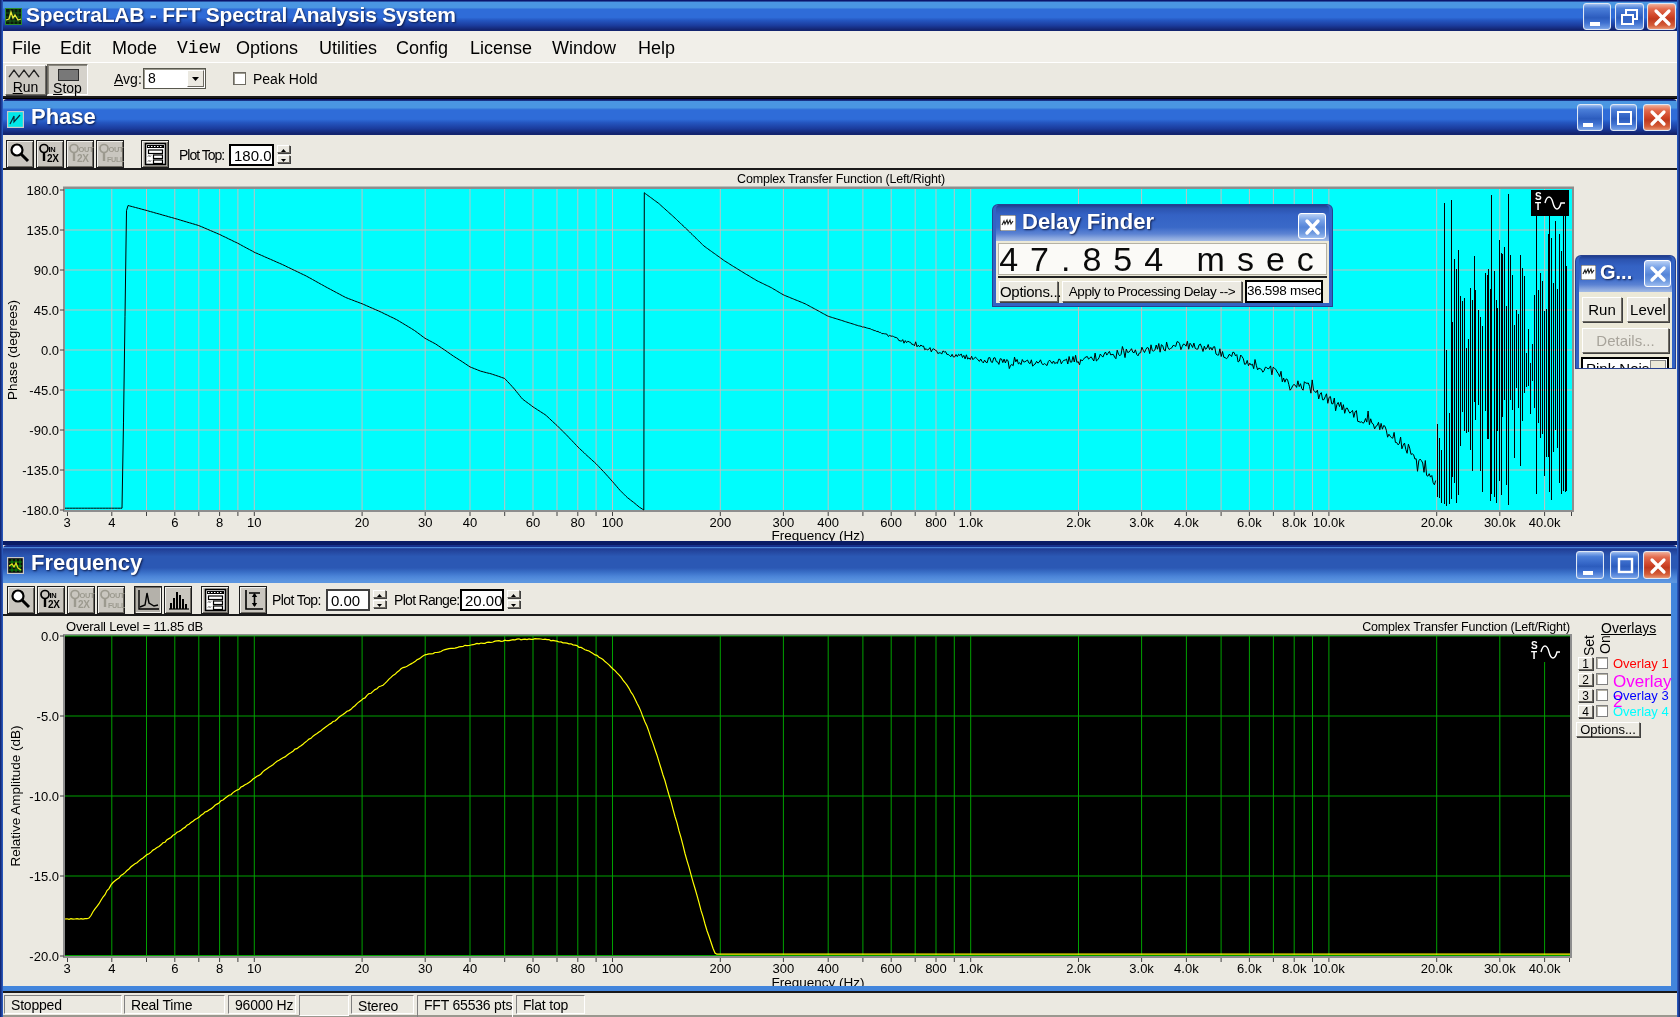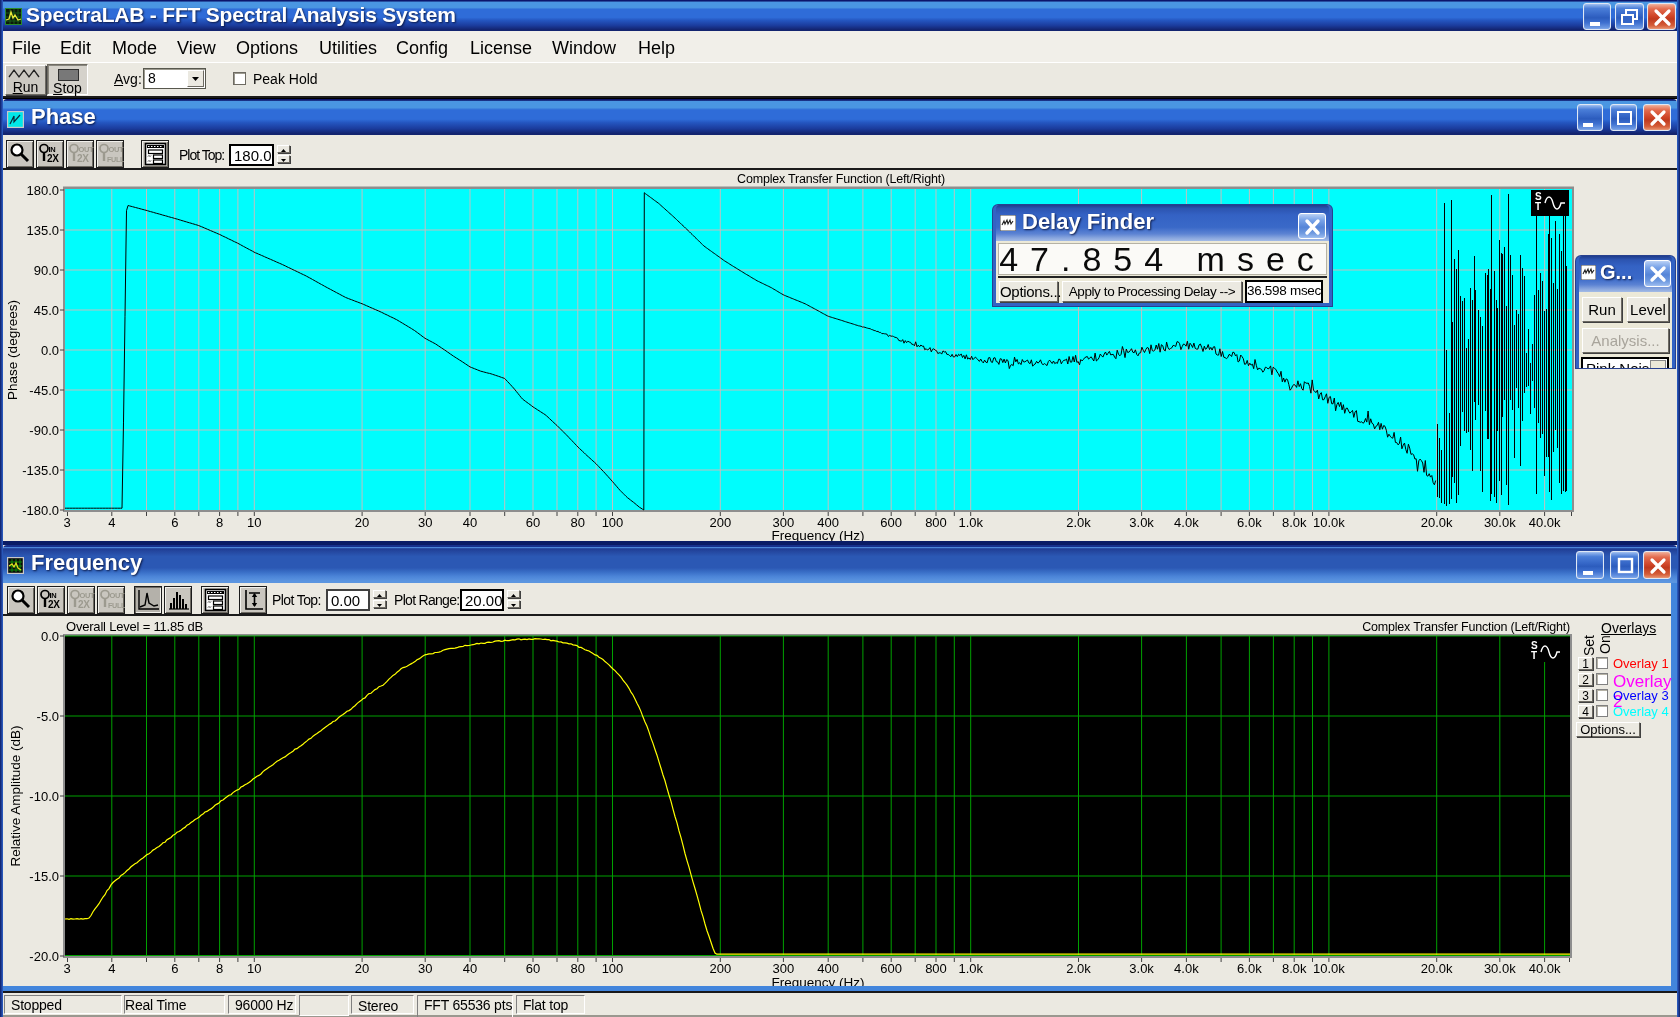--- a/index.html
+++ b/index.html
@@ -63,21 +63,21 @@
 <div class="wbtn close" style="left:1647px;top:3px;width:29px;height:27px;">
   <svg width="29" height="27">
       <path d="M8,7 L21,20 M21,7 L8,20" stroke="#fff" stroke-width="3.2" stroke-linecap="round"></path>
     </svg>
 </div>
 
 <div class="abs" style="left:0;top:31px;width:1680px;height:31px;background:#f1efe9;"></div>
 <div class="menuitem" style="left:12px;text-align:center;">File</div>
 <div class="menuitem" style="left:60px;">Edit</div>
 <div class="menuitem" style="left:112px;">Mode</div>
-<div class="menuitem" style="left:177px;">View</div>
+<div class="menuitem" style="left:177px;font-family:Liberation Mono, monospace;">View</div>
 <div class="menuitem" style="left:236px;">Options</div>
 <div class="menuitem" style="left:319px;text-align:right;">Utilities</div>
 <div class="menuitem" style="left:396px;">Confi<span style="text-decoration:underline">g</span></div>
 <div class="menuitem" style="left:470px;">License</div>
 <div class="menuitem" style="left:552px;">Window</div>
 <div class="menuitem" style="left:638px;">Help</div>
 
 <div class="abs" style="left:0;top:62px;width:1680px;height:36px;background:#ebe9e1;border-top:1px solid #fff;"></div>
 <div class="abs" style="left:0;top:96px;width:1680px;height:2px;background:#1b1b1b;"></div>
 
@@ -258,21 +258,21 @@
   </svg>
 <div class="abs wtitle" style="left:1600px;top:261px;font-size:20px;z-index:22">G...</div>
 <div class="wbtn" style="left:1644px;top:260px;width:27px;height:27px;z-index:22;background:linear-gradient(180deg,#b8d0f5 0%,#7aa4e8 25%,#5585d8 55%,#6f9ae0 80%,#9dbdf0 100%);border:1px solid #fff;">
     <svg width="27" height="27">
       <path d="M7,7 L19,19 M19,7 L7,19" stroke="#fff" stroke-width="3.4" stroke-linecap="round"></path>
     </svg>
   </div>
 <div class="abs" style="left:1579px;top:292px;width:93px;height:76px;background:#ece9d8;z-index:21"></div>
 <div class="raisedbtn" style="left:1582px;top:297px;width:40px;height:25px;z-index:22;font-size:15px;text-align:center;line-height:23px;">Run</div>
 <div class="raisedbtn" style="left:1627px;top:297px;width:42px;height:25px;z-index:22;font-size:15px;text-align:center;line-height:23px;">Level</div>
-<div class="raisedbtn" style="left:1582px;top:328px;width:87px;height:25px;z-index:22;font-size:15px;text-align:center;line-height:23px;color:#a8a49b">Analysis...</div>
+<div class="raisedbtn" style="left:1582px;top:328px;width:87px;height:25px;z-index:22;font-size:15px;text-align:center;line-height:23px;color:#a8a49b">Details...</div>
 <div class="abs" style="left:1581px;top:357px;width:88px;height:11px;background:#fff;border:2px solid #000;border-bottom:none;z-index:22;overflow:hidden">
     <div style="position:absolute;left:3px;top:1px;font-size:15px;">Pink Noise</div>
     <div style="position:absolute;right:1px;top:1px;width:16px;height:14px;background:#ece9d8;border:1px solid #888;"></div>
   </div>
 
 <div class="abs titlegrad2" style="left:3px;top:545px;width:1674px;height:38px;border-radius:4px 4px 0 0;"></div>
 <svg class="abs" style="left:7px;top:557px" width="17" height="17">
   <rect x="0.5" y="0.5" width="16" height="16" fill="#0a0a0a" stroke="#c8c8c8" stroke-width="1.4"></rect>
   <path d="M2,5 H15 M2,9 H15 M2,13 H15 M5,2 V15 M9,2 V15 M13,2 V15" stroke="#0b8a0b" stroke-width="1"></path>
   <path d="M2,9 L5,7 L7,10 L9,6 L11,11 L14,13" stroke="#e0e020" stroke-width="1.3" fill="none"></path>
@@ -434,18 +434,18 @@
 <div class="abs" style="left:1596px;top:705px;width:12px;height:12px;background:#fff;border:1px solid #808080;box-shadow:inset 1px 1px 0 #b5b2a5;z-index:5"></div>
 <div class="abs" style="left:1613px;top:704px;font-size:13px;color:#00ffff;z-index:5">Overlay 4</div>
 <div class="raisedbtn" style="left:1576px;top:722px;width:64px;height:15px;font-size:13px;text-align:center;line-height:14px;z-index:5">Options...</div>
 <div class="abs" style="left:1671px;top:583px;width:6px;height:408px;background:#4285dc;"></div>
 <div class="abs" style="left:3px;top:986px;width:1674px;height:5px;background:#4285dc;"></div>
 <div class="abs" style="left:0px;top:991px;width:1680px;height:2px;background:#18181a;"></div>
 
 <div class="abs" style="left:3px;top:993px;width:1674px;height:24px;background:#ebe9e1;"></div>
 <div class="abs" style="left:0px;top:1015px;width:1680px;height:2px;background:#9a988f;"></div>
 <div class="abs" style="left:4px;top:995px;width:118px;height:19px;border-top:1px solid #808080;border-left:1px solid #808080;border-bottom:1px solid #fff;border-right:1px solid #fff;font-size:14px;letter-spacing:-0.2px;padding-left:6px;padding-top:1px;white-space:nowrap;overflow:hidden">Stopped</div>
-<div class="abs" style="left:124px;top:995px;width:101px;height:19px;border-top:1px solid #808080;border-left:1px solid #808080;border-bottom:1px solid #fff;border-right:1px solid #fff;font-size:14px;letter-spacing:-0.2px;padding-top:1px;white-space:nowrap;overflow:hidden">Real Time</div>
+<div class="abs" style="left:124px;top:995px;width:101px;height:19px;border-top:1px solid #808080;border-left:1px solid #808080;border-bottom:1px solid #fff;border-right:1px solid #fff;font-size:14px;letter-spacing:-0.2px;padding-left:6px;padding-top:1px;white-space:nowrap;overflow:hidden">Real Time</div>
 <div class="abs" style="left:228px;top:995px;width:68px;height:19px;border-top:1px solid #808080;border-left:1px solid #808080;border-bottom:1px solid #fff;border-right:1px solid #fff;font-size:14px;letter-spacing:-0.2px;padding-left:6px;padding-top:1px;white-space:nowrap;overflow:hidden">96000 Hz</div>
 <div class="abs" style="left:299px;top:995px;width:50px;height:19px;border-top:1px solid #808080;border-left:1px solid #808080;border-bottom:1px solid #fff;border-right:1px solid #fff;font-size:12px;letter-spacing:-0.2px;padding-left:6px;padding-top:19px;white-space:nowrap;overflow:hidden">16 Bit</div>
 <div class="abs" style="left:351px;top:995px;width:63px;height:19px;border-top:1px solid #808080;border-left:1px solid #808080;border-bottom:1px solid #fff;border-right:1px solid #fff;font-size:14px;letter-spacing:-0.2px;padding-left:6px;padding-top:2px;white-space:nowrap;overflow:hidden">Stereo</div>
 <div class="abs" style="left:417px;top:995px;width:96px;height:32px;border-top:1px solid #808080;border-left:1px solid #808080;border-bottom:1px solid #fff;border-right:1px solid #fff;font-size:14px;letter-spacing:-0.2px;padding-left:6px;padding-top:1px;white-space:nowrap;overflow:hidden">FFT 65536 pts</div>
 <div class="abs" style="left:516px;top:995px;width:69px;height:19px;border-top:1px solid #808080;border-left:1px solid #808080;border-bottom:1px solid #fff;border-right:1px solid #fff;font-size:14px;letter-spacing:-0.2px;padding-left:6px;padding-top:1px;white-space:nowrap;overflow:hidden">Flat top</div>
 
 </body></html>

